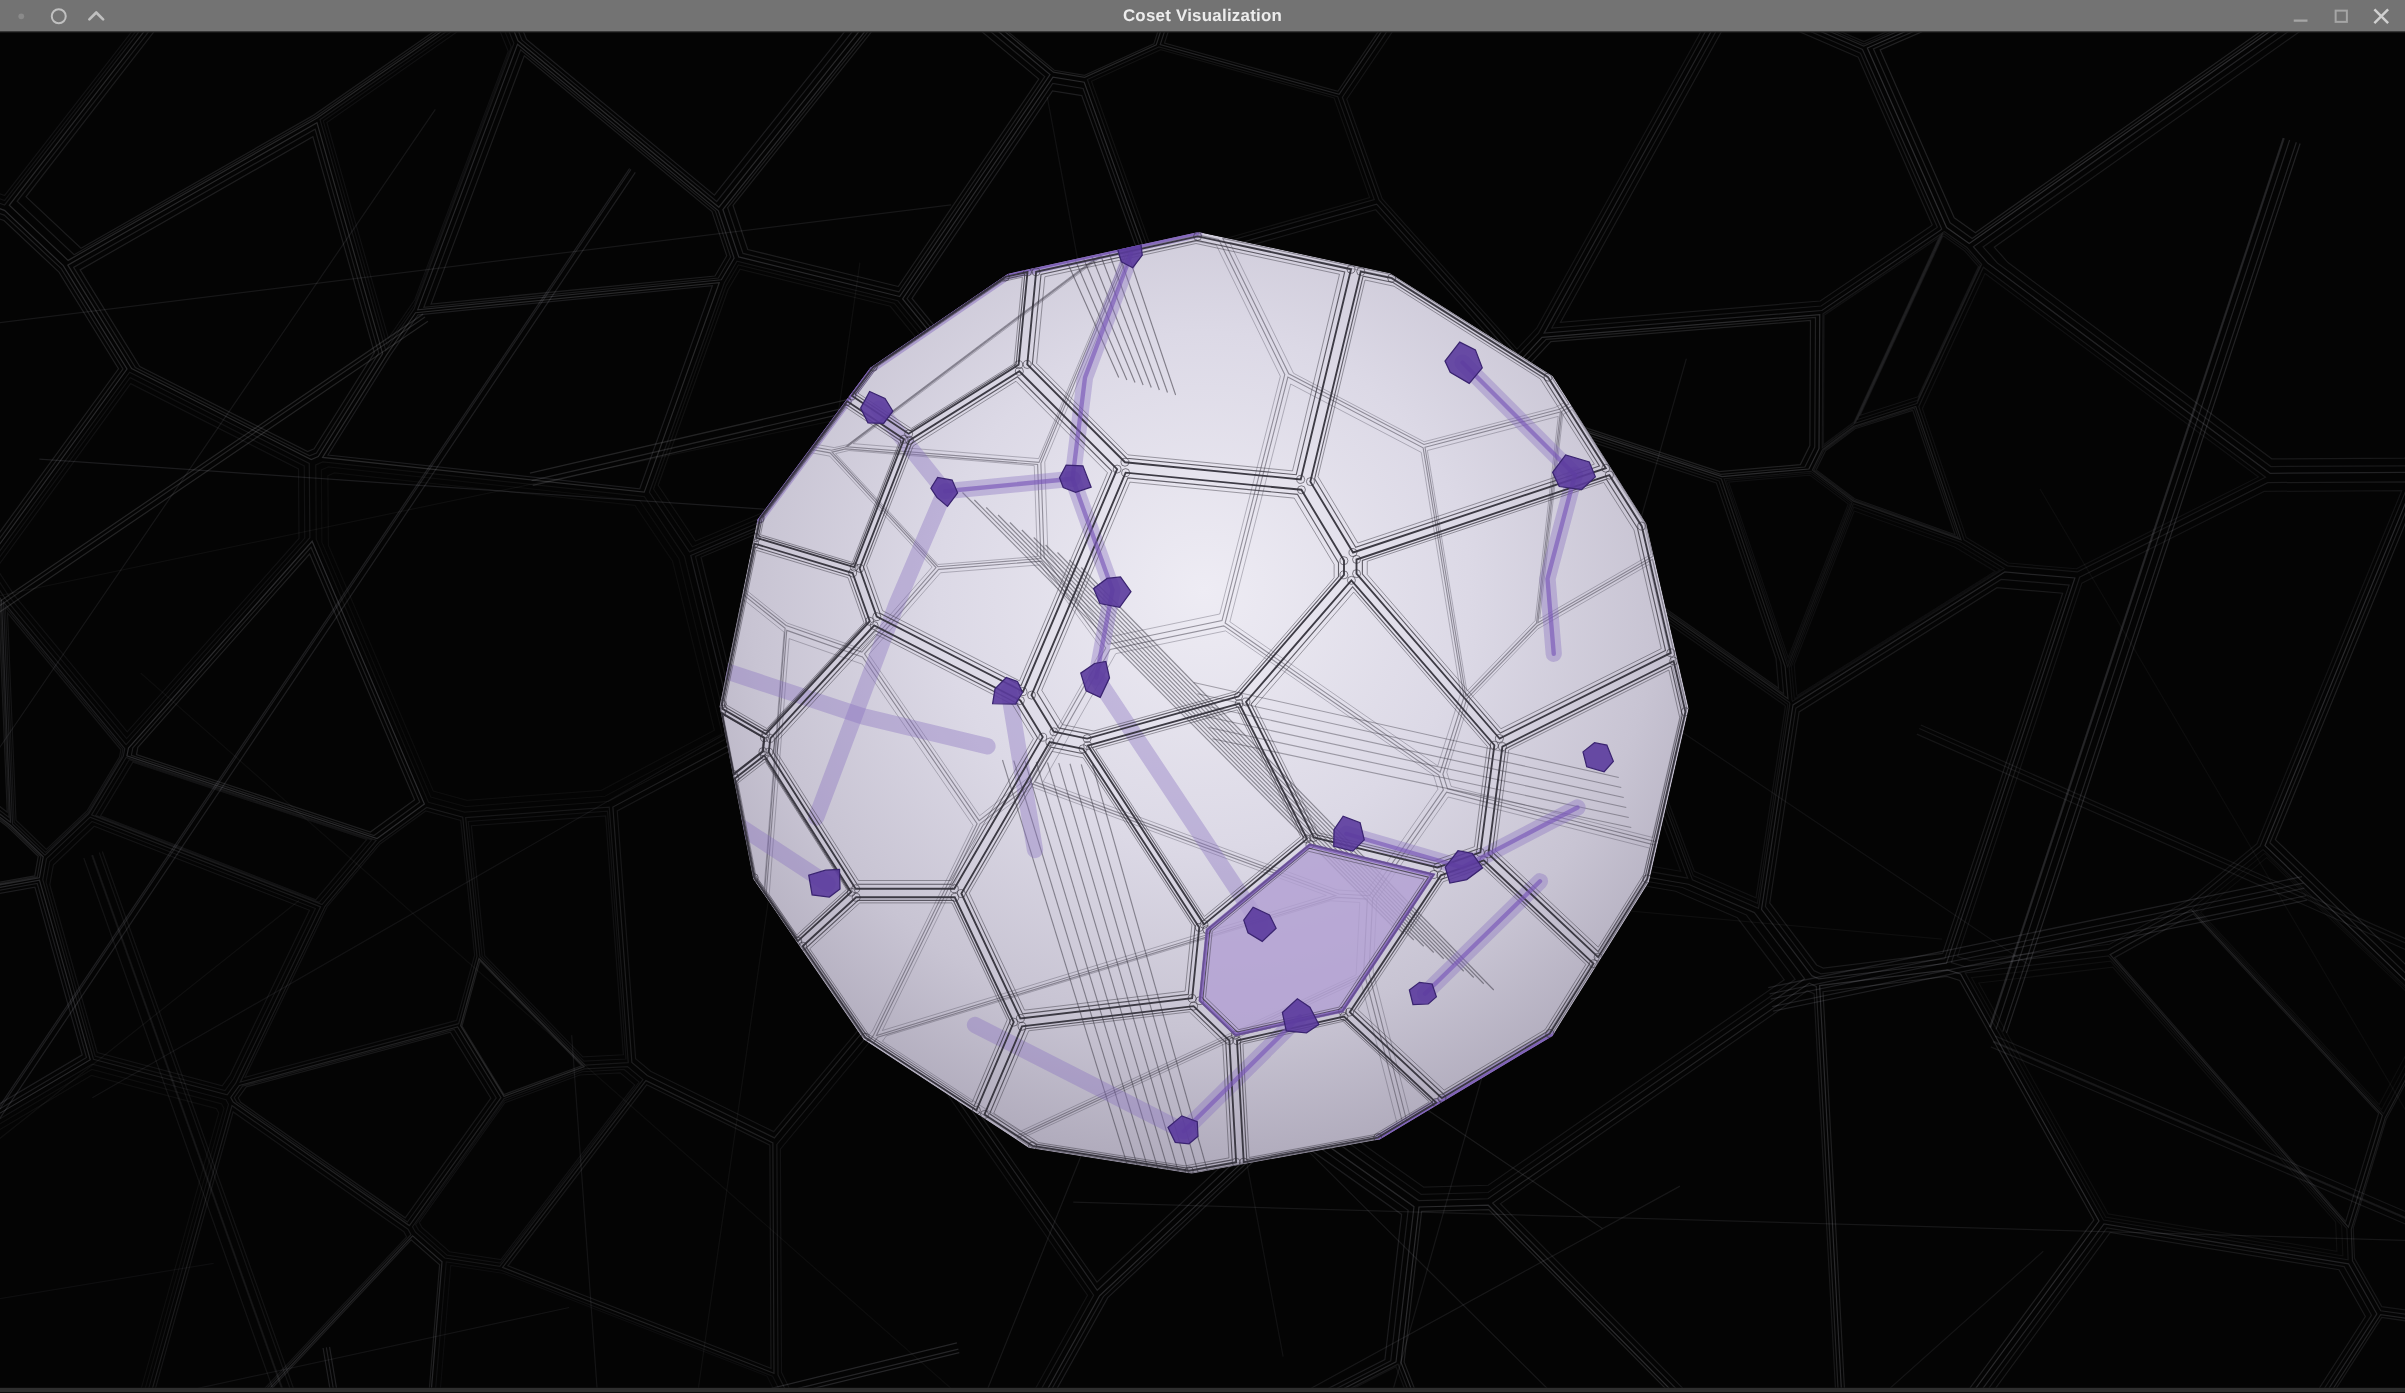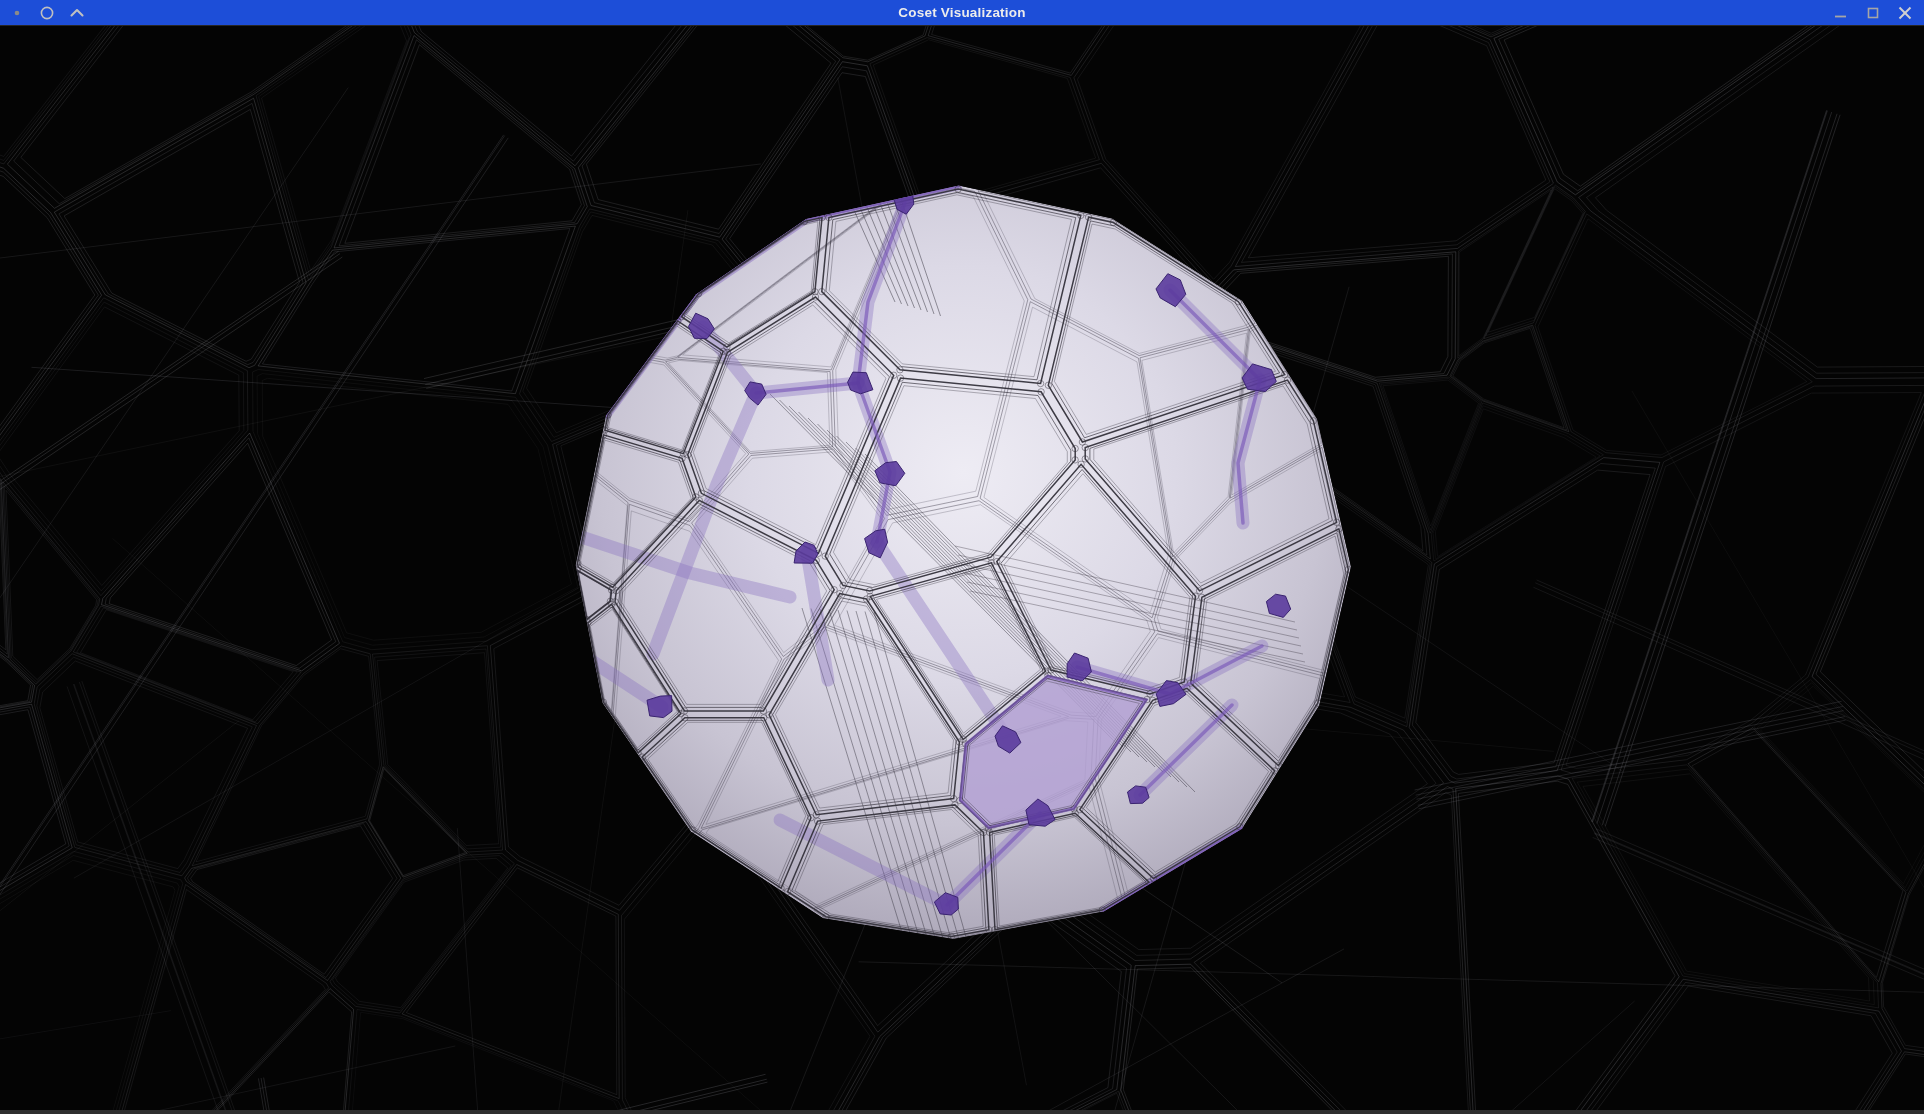--- a/index.html
+++ b/index.html
@@ -1,18 +1,18 @@
 <!DOCTYPE html>
 <html><head>
 <meta charset="utf-8">
 <style>
   html,body{margin:0;padding:0;background:#000;width:1924px;height:1114px;overflow:hidden;
     font-family:"Liberation Sans", sans-serif;}
   .window{width:1924px;height:1114px;display:flex;flex-direction:column;background:#040404;}
-  .titlebar{height:26px;min-height:26px;background:#1d4ed8;border-bottom:1px solid #262626;
+  .titlebar{height:26px;min-height:26px;background:#737373;border-bottom:1px solid #262626;
     box-sizing:border-box;display:flex;align-items:center;position:relative;user-select:none;}
   .tb-left{display:flex;align-items:center;gap:14px;padding-left:9px;z-index:2;}
   .tb-left .ic{display:flex;align-items:center;justify-content:center;width:16px;height:16px;
     background:none;border:none;padding:0;cursor:pointer;}
   .tb-title{position:absolute;left:0;right:0;top:0;bottom:0;display:flex;align-items:center;
     justify-content:center;color:#ececec;font-size:13.5px;font-weight:bold;letter-spacing:.2px;z-index:1;}
   .tb-right{margin-left:auto;display:flex;align-items:center;gap:10px;padding-right:8px;z-index:2;}
   .tb-right button{display:flex;align-items:center;justify-content:center;width:22px;height:22px;
     background:none;border:none;padding:0;cursor:pointer;}
   .canvas-area{height:1084px;min-height:1084px;position:relative;background:#040404;}

